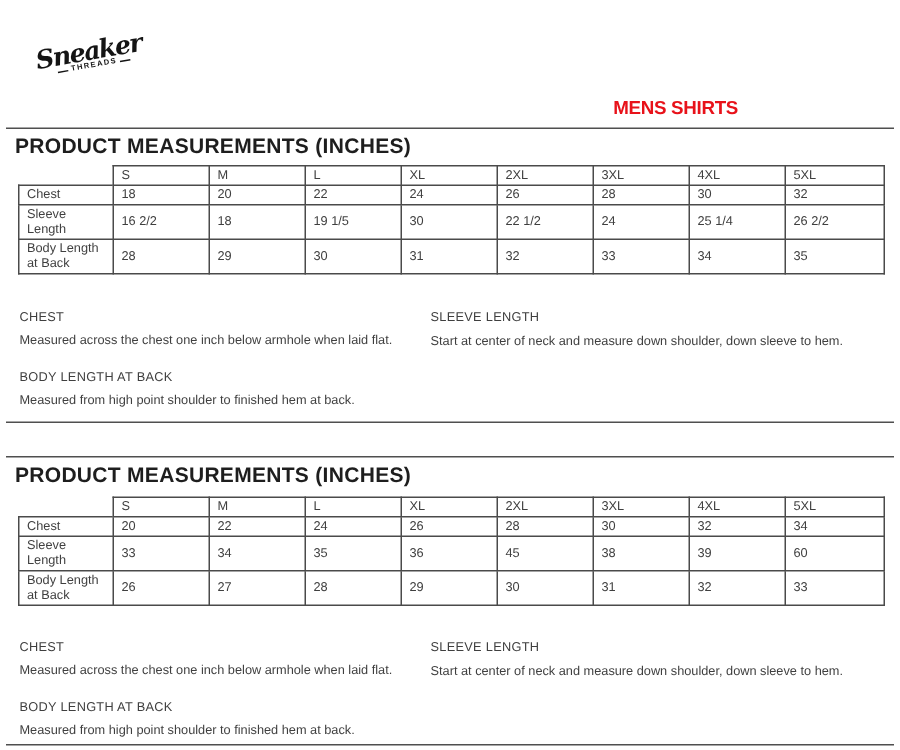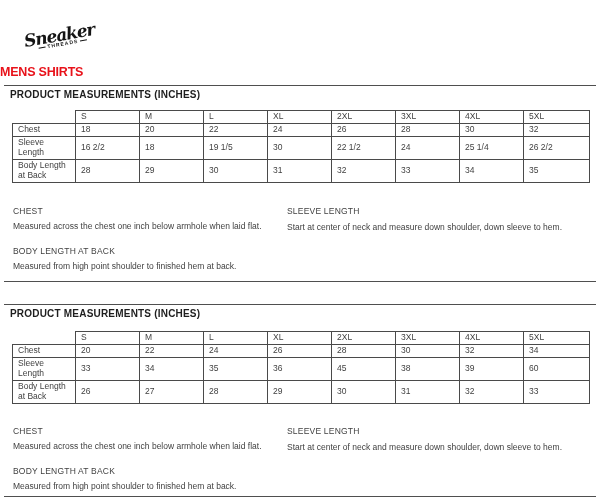--- a/index.html
+++ b/index.html
@@ -8,26 +8,26 @@
 
   
   .logo{position:absolute;left:24px;top:27px;transform:rotate(-10deg);color:#141414;}
   .logo-script{font-family:"DejaVu Serif", serif;font-style:italic;font-weight:bold;
                font-size:17px;line-height:17px;letter-spacing:-1px;}
   .logo-sub{display:flex;align-items:center;gap:2px;margin-top:-3px;margin-left:13px;
             font-size:5px;font-weight:bold;letter-spacing:1px;}
   .logo-sub::before,.logo-sub::after{content:"";width:7px;height:1px;background:#141414;}
 
   
-  .section-title{position:absolute;left:0;width:492px;text-align:left;
+  .section-title{position:absolute;left:0;width:492px;text-align:right;
                  color:#e8121a;font-weight:bold;font-size:12.5px;letter-spacing:-0.2px;}
 
   .rule{position:absolute;left:4px;width:592px;height:0;border-top:1px solid #4f4f4f;}
 
-  .tbl-heading{position:absolute;left:10px;font-weight:bold;font-size:10px;
+  .tbl-heading{position:absolute;left:10px;font-weight:bold;font-size:14px;
                color:#1e1e1e;letter-spacing:0.2px;}
 
   
   table.size-table{position:absolute;left:12px;width:577px;border-collapse:collapse;
                    table-layout:fixed;font-size:8.5px;color:#3f3f3f;}
   table.size-table td, table.size-table th{border:1px solid #4a4a4a;font-weight:normal;
                    text-align:left;vertical-align:middle;padding:1px 5px;line-height:1.15;}
   table.size-table td.corner{border:none;}
   tr.r-hdr{height:13px;} tr.r-data{height:13px;} tr.r-tall{height:23px;}
 

